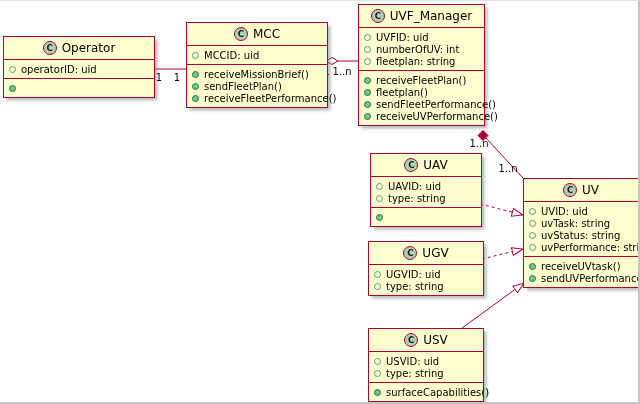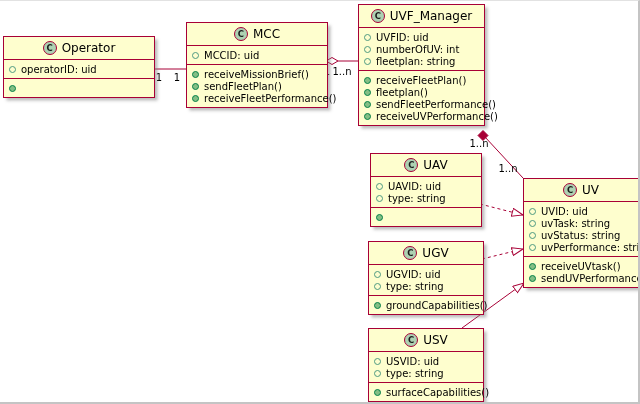--- a/index.html
+++ b/index.html
@@ -172,26 +172,20 @@
     <div class="sec">
       <div class="row">
           <span class="ficon"></span>
           <span>UGVID: uid</span>
         </div>
       <div class="row">
           <span class="ficon"></span>
           <span>type: string</span>
         </div>
     </div>
-    <div class="sec">
-      <div class="row">
-          <span class="micon"></span>
-          <span>groundCapabilities()</span>
-        </div>
-    </div>
   </div>
 
   <div class="cls" id="c-usv">
     <div class="hdr">
       <span class="spot">C</span>
       <span>USV</span>
     </div>
     <div class="sec">
       <div class="row">
           <span class="ficon"></span>

